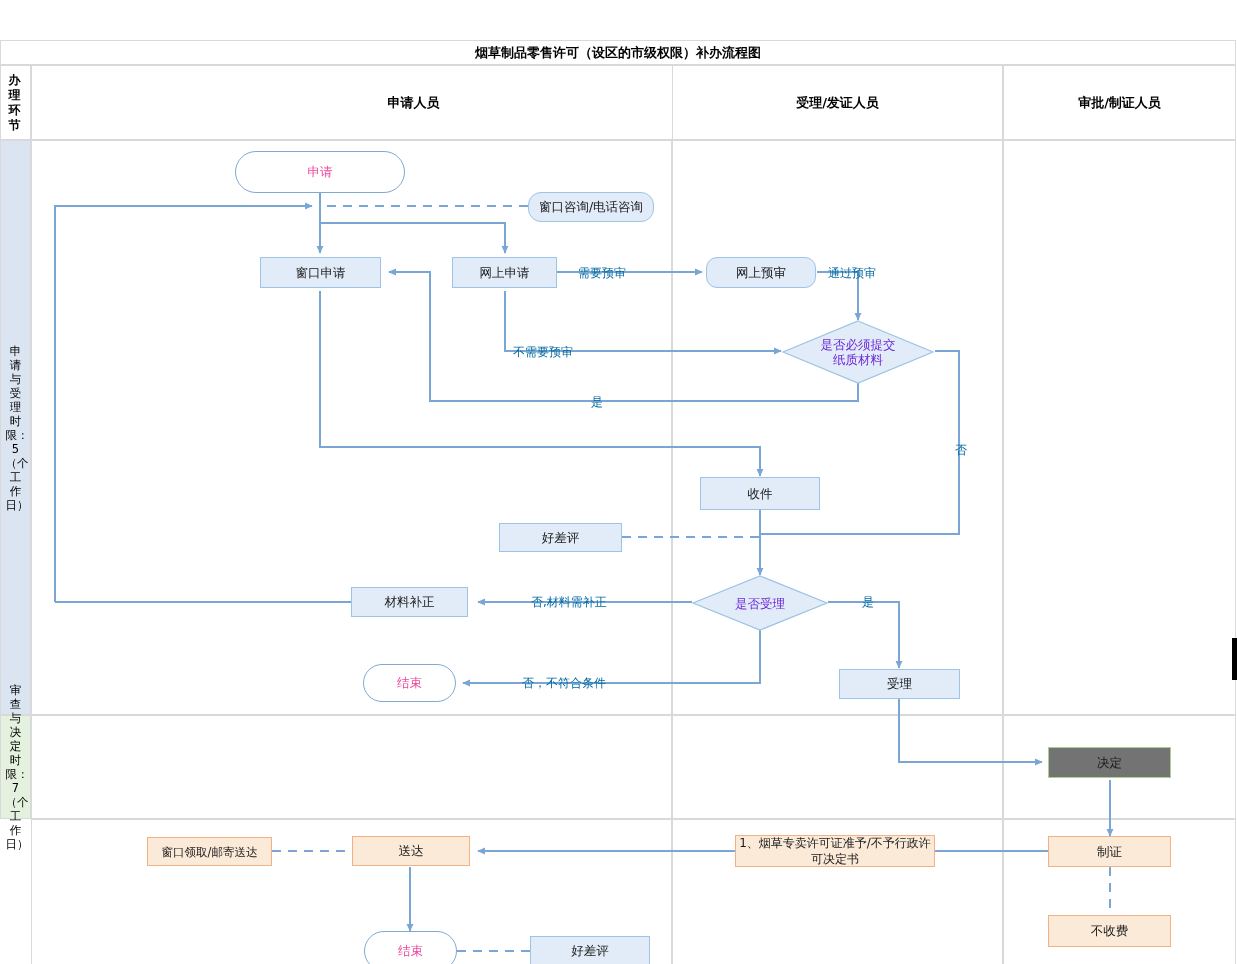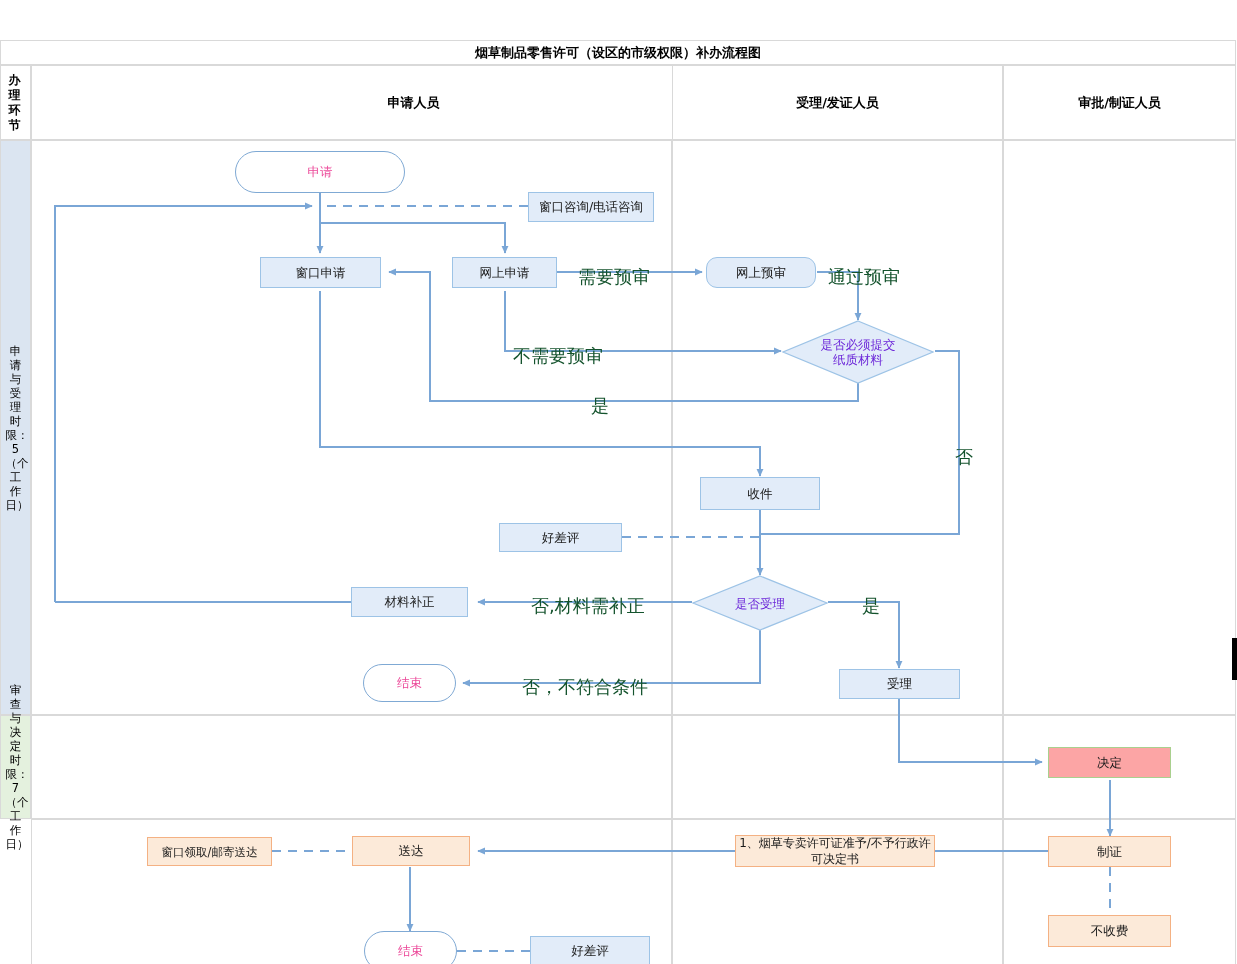--- a/index.html
+++ b/index.html
@@ -21,29 +21,29 @@
   .rowlab span{font-size:11.5px;color:#000;line-height:14px;
     writing-mode:horizontal-tb;width:20px;word-break:break-all;display:block;}
 
   .lane{position:absolute;border:1px solid #d9d9d9;box-sizing:border-box;background:#fff;}
 
   
   .node{position:absolute;box-sizing:border-box;display:flex;align-items:center;
     justify-content:center;text-align:center;font-size:12.5px;color:#1a1a1a;
     line-height:16px;z-index:5;}
   .n-blue{background:#e2ecf9;border:1px solid #9dc3e6;}
-  .n-green{background:#fca5a5;border:1px solid #a9d08e;}
+  .n-green{background:#737373;border:1px solid #a9d08e;}
   .n-orange{background:#fcead9;border:1px solid #f4b183;}
   .n-oval{background:#ffffff;border:1.5px solid #7fa9d4;border-radius:22px;color:#ec4899;}
   .n-diamond{background:transparent;border:none;}
   .n-diamond .dshape{position:absolute;left:0;top:0;width:100%;height:100%;}
   .n-diamond .dtext{position:relative;z-index:2;font-size:12.5px;color:#6d28d9;line-height:15px;}
 
   
-  .elabel{position:absolute;font-size:18px;color:#14532d;z-index:6;white-space:nowrap;background:transparent;}
+  .elabel{position:absolute;font-size:12px;color:#0369a1;z-index:6;white-space:nowrap;background:transparent;}
   .elabel.vert{writing-mode:vertical-rl;}
 
   svg.edges{position:absolute;left:0;top:0;width:1237px;height:964px;z-index:2;}
 
   .scroll-tick{position:absolute;right:0;width:5px;background:#000;}
 </style>
 </head>
 <body>
 
 <div id="page">
@@ -139,21 +139,21 @@
       <path d="M410,827 L410,891" marker-end="url(#ah)"></path>
 
       <path d="M457,911 L530,911" stroke-dasharray="9,7"></path>
     </g>
   </svg>
 
   <div class="node n-oval" style="left:235px;top:111px;width:170px;height:42px;">
     <span>申请</span>
   </div>
 
-  <div class="node n-blue" style="left:528px;top:152px;width:126px;height:30px;">
+  <div class="node n-blue" style="left:528px;top:152px;width:126px;height:30px;border-radius:13px;">
     <span>窗口咨询/电话咨询</span>
   </div>
 
   <div class="node n-blue" style="left:260px;top:217px;width:121px;height:31px;">
     <span>窗口申请</span>
   </div>
 
   <div class="node n-blue" style="left:452px;top:217px;width:105px;height:31px;">
     <span>网上申请</span>
   </div>

